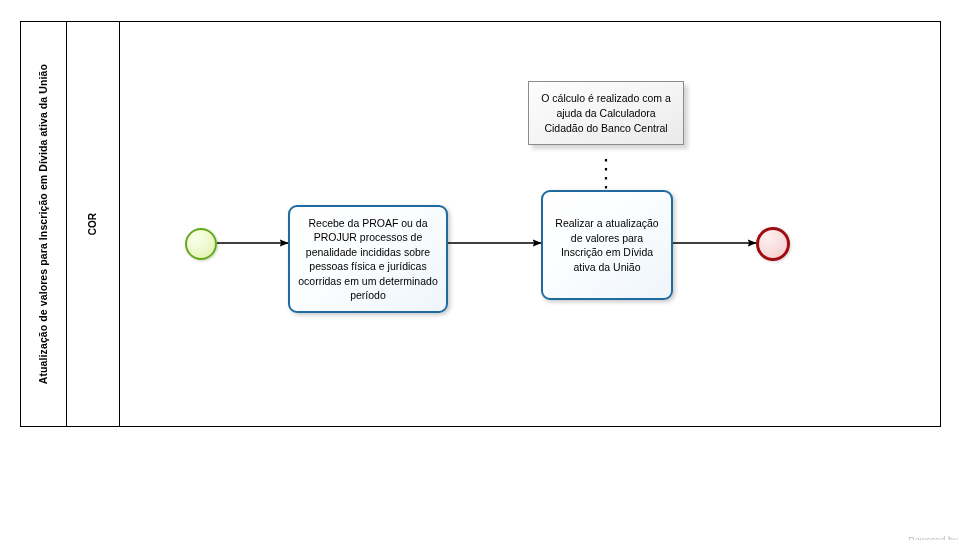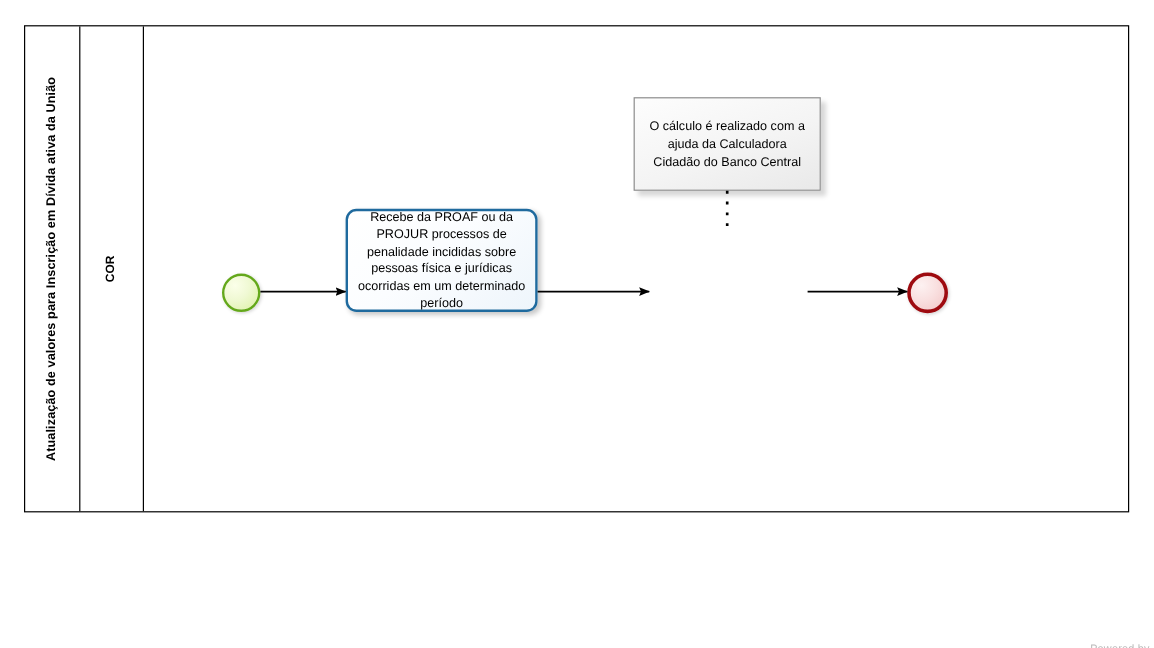--- a/index.html
+++ b/index.html
@@ -218,28 +218,31 @@
     <div class="lane">
 
       <div class="lane-header">
         <div class="lane-header-label">COR</div>
       </div>
 
       <div class="lane-body">
 
         <div class="event event-start" style="left:65px; top:206px;"></div>
 
-        <div class="task" style="left:168px; top:152px; width:160px; height:86px;">
+        <div class="task" style="left:168px; top:183px; width:160px; height:108px;">
           <div class="task-label">Recebe da PROAF ou da PROJUR processos de penalidade incididas sobre pessoas física e jurídicas ocorridas em um determinado período</div>
         </div>
 
+        <div class="task" style="left:421px; top:168px; width:132px; height:110px;">
+          <div class="task-label">Realizar a atualização de valores para Inscrição em Dívida ativa da União</div>
+        </div>
 
         <div class="event event-end" style="left:636px; top:205px;"></div>
 
-        <div class="annotation" style="left:408px; top:59px; width:156px; height:78px;">
+        <div class="annotation" style="left:408px; top:59px; width:156px; height:64px;">
           <div class="annotation-label">O cálculo é realizado com a ajuda da Calculadora Cidadão do Banco Central</div>
         </div>
 
       </div>
     </div>
   </div>
 
   <svg class="flow-svg" viewBox="0 0 962 540" xmlns="http://www.w3.org/2000/svg">
     <defs>
       <marker id="arrowhead" markerWidth="9" markerHeight="8" refX="8.4" refY="4" orient="auto" markerUnits="userSpaceOnUse">

